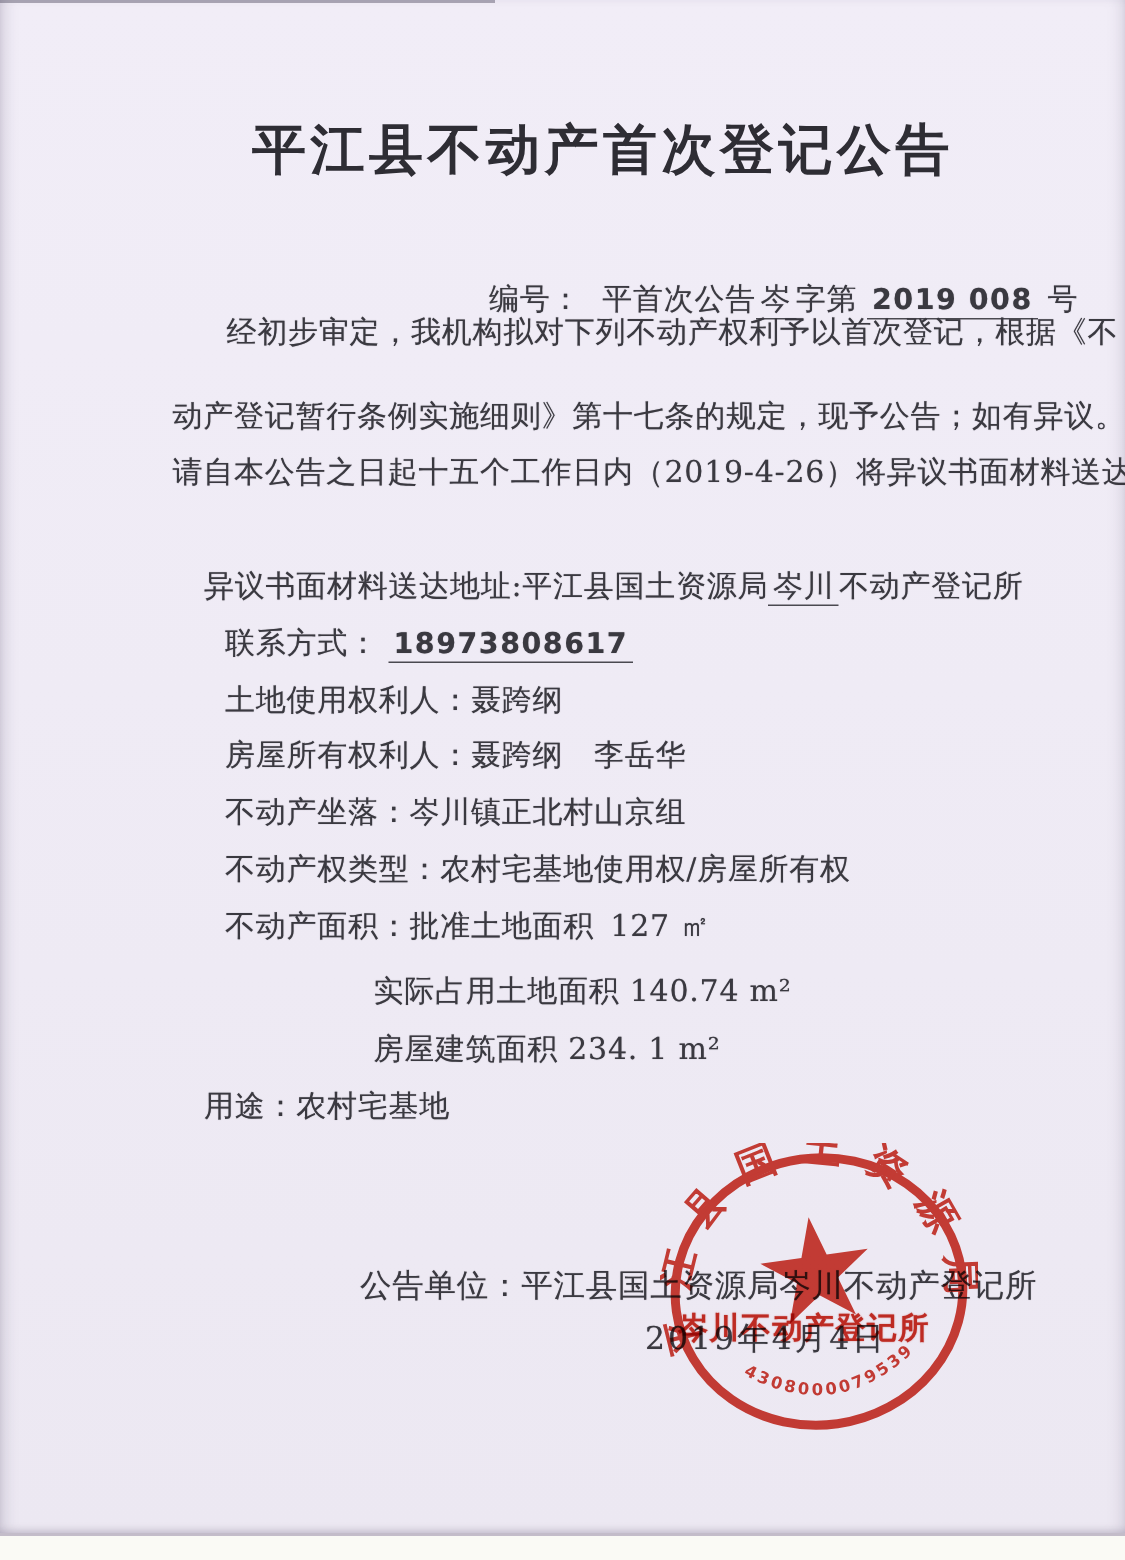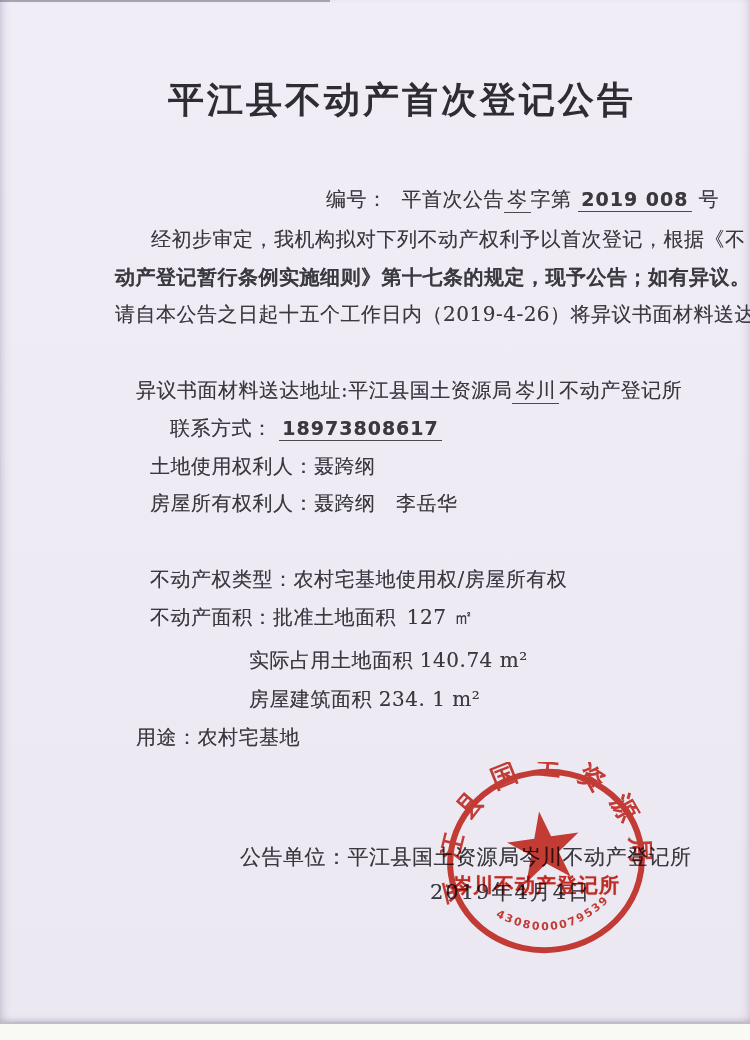--- a/index.html
+++ b/index.html
@@ -38,35 +38,36 @@
   <div class="scan-top-edge"></div>
 
   <div class="title">平江县不动产首次登记公告</div>
 
   <div class="ln" style="left:326px;top:186px;">
     <span>编号：</span><span style="display:inline-block;width:14px;"></span><span>平首次公告</span><span class="ul">岑</span><span>字第</span>
     <span class="ul num">2019 008</span>
     <span>号</span>
   </div>
 
-  <div class="ln" style="left:151px;top:226px;">经初步审定，我机构拟对下列不动产权利予以首次登记，根据《不</div>
-  <div class="ln" style="left:115px;top:264px;font-weight:bold;">动产登记暂行条例实施细则》第十七条的规定，现予公告；如有异议。</div>
+  <div class="ln" style="left:151px;top:208px;">经初步审定，我机构拟对下列不动产权利予以首次登记，根据《不</div>
+  <div class="ln" style="left:115px;top:264px;">动产登记暂行条例实施细则》第十七条的规定，现予公告；如有异议。</div>
   <div class="ln" style="left:115px;top:301px;">请自本公告之日起十五个工作日内（2019-4-26）将异议书面材料送达</div>
 
   <div class="ln" style="left:136px;top:377px;">
     <span>异议书面材料送达地址:平江县国土资源局</span><span class="ul">岑川</span><span>不动产登记所</span>
   </div>
 
-  <div class="ln" style="left:150px;top:415px;margin-left:20px;">
+  <div class="ln" style="left:150px;top:415px;">
     <span>联系方式：</span>
     <span class="ul num">18973808617</span>
   </div>
 
   <div class="ln" style="left:150px;top:490px;">房屋所有权利人：聂跨纲　李岳华</div>
   <div class="ln" style="left:150px;top:453px;">土地使用权利人：聂跨纲</div>
+  <div class="ln" style="left:150px;top:528px;">不动产坐落：岑川镇正北村山京组</div>
   <div class="ln" style="left:150px;top:566px;">不动产权类型：农村宅基地使用权/房屋所有权</div>
 
   <div class="ln" style="left:150px;top:604px;">
     <span>不动产面积：批准土地面积</span>
     <span style="margin-left:4px;">127 ㎡</span>
   </div>
   <div class="ln" style="left:249px;top:647px;">实际占用土地面积 140.74 m²</div>
   <div class="ln" style="left:249px;top:686px;">房屋建筑面积 234. 1 m²</div>
 
   <div class="ln" style="left:136px;top:724px;">用途：农村宅基地</div>

